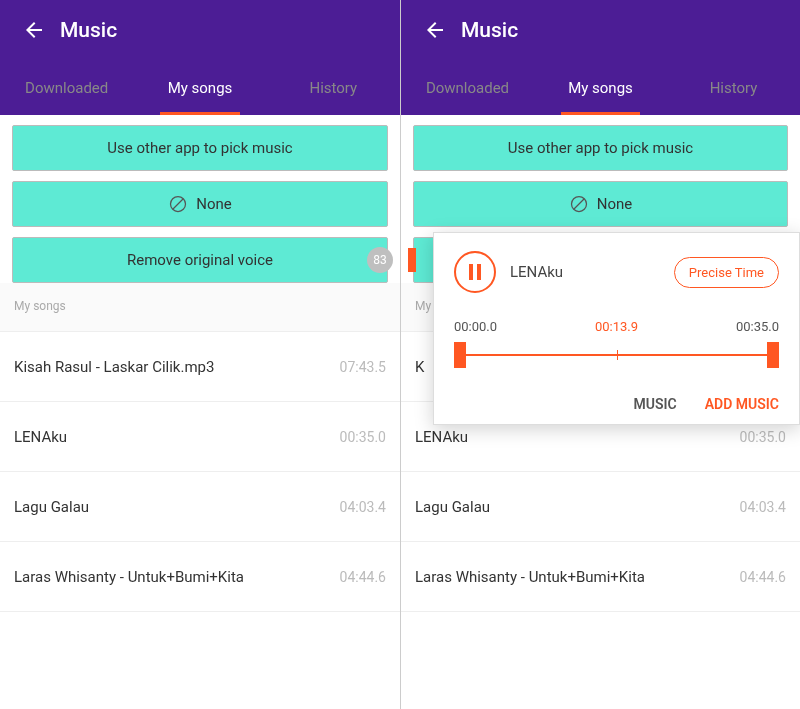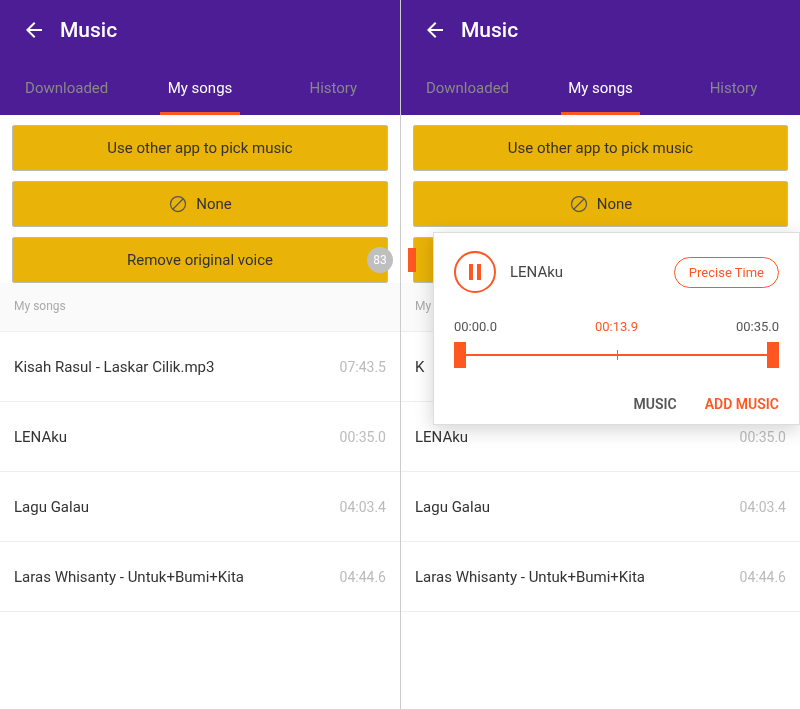--- a/index.html
+++ b/index.html
@@ -10,21 +10,21 @@
   .header-top { display: flex; align-items: center; height: 60px; padding: 0 12px; }
   .back { width: 44px; height: 44px; display: flex; align-items: center; justify-content: center; cursor: pointer; }
   .title { font-size: 21px; font-weight: 500; margin-left: 4px; }
   .tabs { display: flex; height: 55px; }
   .tab { flex: 1; display: flex; align-items: center; justify-content: center; font-size: 15px; color: #888; position: relative; cursor: pointer; }
   .tab.active { color: #fff; }
   .tab.active::after { content: ""; position: absolute; bottom: 0; left: 20%; right: 20%; height: 3px; background: #ff5722; }
 
   .content { background: #fff; }
   .btn-row { padding: 10px 12px 0 12px; }
-  .outline-btn { width: 100%; height: 46px; border: 1px solid #bbb; border-radius: 2px; background: #eab308; display: flex; align-items: center; justify-content: center; font-size: 15px; color: #333; cursor: pointer; position: relative; }
+  .outline-btn { width: 100%; height: 46px; border: 1px solid #bbb; border-radius: 2px; background: #5eead4; display: flex; align-items: center; justify-content: center; font-size: 15px; color: #333; cursor: pointer; position: relative; }
   .outline-btn .inner { display: flex; align-items: center; gap: 8px; }
   .badge { position: absolute; right: -6px; top: 50%; transform: translateY(-50%); width: 26px; height: 26px; border-radius: 13px; background: #bfbfbf; color: #fff; font-size: 12px; display: flex; align-items: center; justify-content: center; }
 
   .section-label { font-size: 12px; color: #aaa; padding: 16px 14px 18px; border-bottom: 1px solid #eee; background: #fafafa; }
 
   .song { display: flex; align-items: center; justify-content: space-between; padding: 0 14px; height: 70px; border-bottom: 1px solid #eee; cursor: pointer; }
   .song-title { font-size: 15px; color: #333; }
   .song-dur { font-size: 14px; color: #bbb; }
 
   .popup { position: absolute; left: 32px; right: 0; top: 232px; background: #fff; border: 1px solid #ddd; box-shadow: 0 4px 18px rgba(0,0,0,.18); padding: 18px 20px 12px; z-index: 10; }

